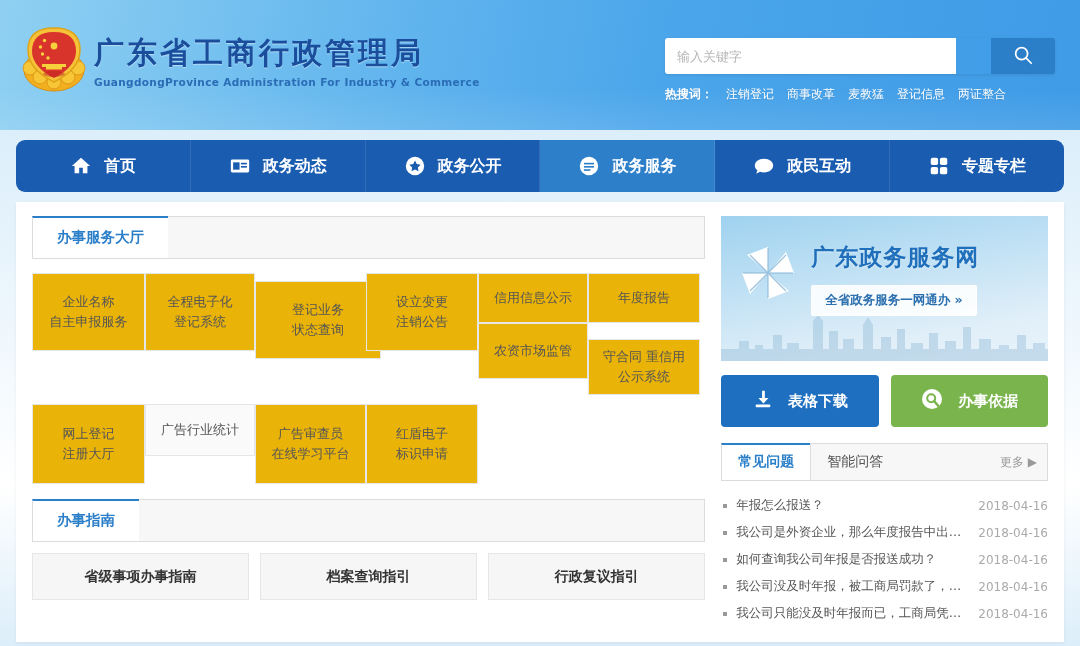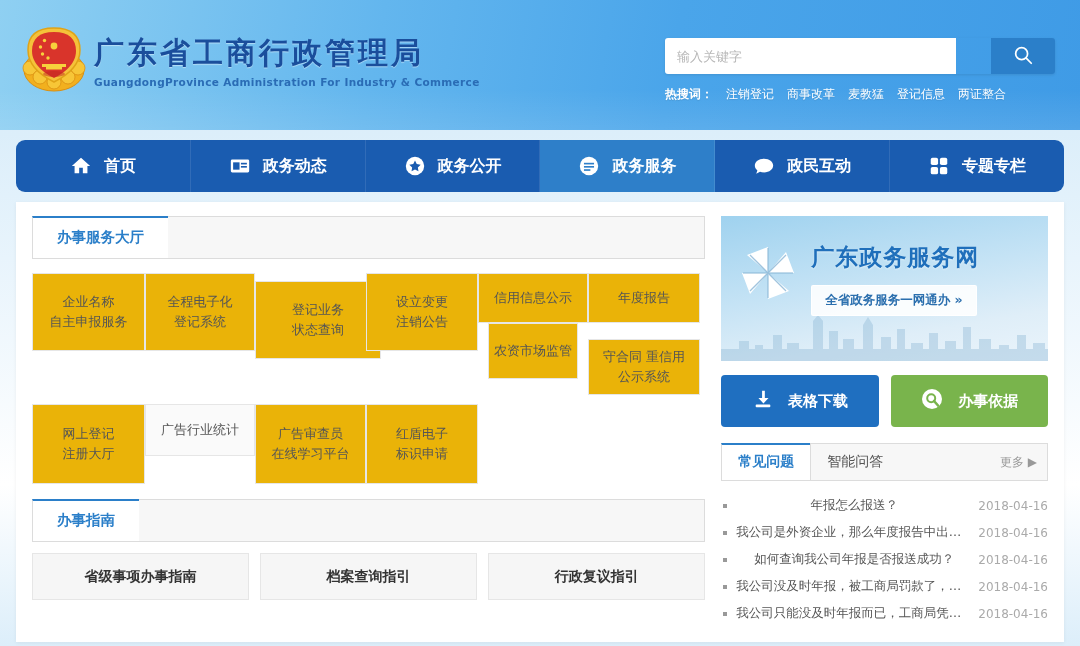--- a/index.html
+++ b/index.html
@@ -180,21 +180,21 @@
   .faq-fill {
     flex: 1; background: #f7f7f7; border: 1px solid #dcdcdc;
     border-bottom: none; border-left: none;
     display: flex; align-items: center; justify-content: flex-end;
     padding-right: 10px;
   }
   .faq-more { font-size: 12px; color: #999; cursor: pointer; }
   .faq-list { margin-top: 11px; }
   .faq-row {
     display: flex; align-items: center; font-size: 12.5px;
-    color: #555; padding: 5px 0 5px 2px; cursor: pointer; text-align: center;
+    color: #555; padding: 5px 0 5px 2px; cursor: pointer;
   }
   .faq-bullet {
     width: 4px; height: 4px; background: #999; margin-right: 9px; flex: 0 0 4px;
   }
   .faq-txt {
     flex: 1; white-space: nowrap; overflow: hidden; text-overflow: ellipsis;
     padding-right: 6px;
   }
   .faq-date { color: #aaa; font-size: 12px; flex: 0 0 auto; }
 </style>
@@ -332,21 +332,21 @@
       <div class="tabbar-fill"></div>
     </div>
 
     <div class="grid">
       <div class="cell" style="left:0;   top:4px;  width:113px; height:78px;">企业名称<br>自主申报服务</div>
       <div class="cell" style="left:113px;top:4px;  width:110px; height:78px;">全程电子化<br>登记系统</div>
       <div class="cell" style="left:223px;top:12px;  width:126px; height:78px;">登记业务<br>状态查询</div>
       <div class="cell" style="left:334px;top:4px;  width:112px; height:78px;">设立变更<br>注销公告</div>
       <div class="cell" style="left:446px;top:4px;  width:110px; height:50px;">信用信息公示</div>
       <div class="cell" style="left:556px;top:4px;  width:112px; height:50px;">年度报告</div>
-      <div class="cell" style="left:446px;top:54px; width:90px; height:56px;margin-left:10px;">农资市场监管</div>
+      <div class="cell" style="left:446px;top:54px; width:110px; height:56px;">农资市场监管</div>
       <div class="cell" style="left:556px;top:70px; width:112px; height:56px;">守合同 重信用<br>公示系统</div>
       <div class="cell" style="left:0;   top:135px;width:113px; height:80px;">网上登记<br>注册大厅</div>
       <div class="cell light" style="left:113px;top:135px;width:110px; height:52px;">广告行业统计</div>
       <div class="cell" style="left:223px;top:135px;width:111px; height:80px;">广告审查员<br>在线学习平台</div>
       <div class="cell" style="left:334px;top:135px;width:112px; height:80px;">红盾电子<br>标识申请</div>
     </div>
 
     <div class="tabbar">
       <div class="tab active">办事指南</div>
       <div class="tabbar-fill"></div>

